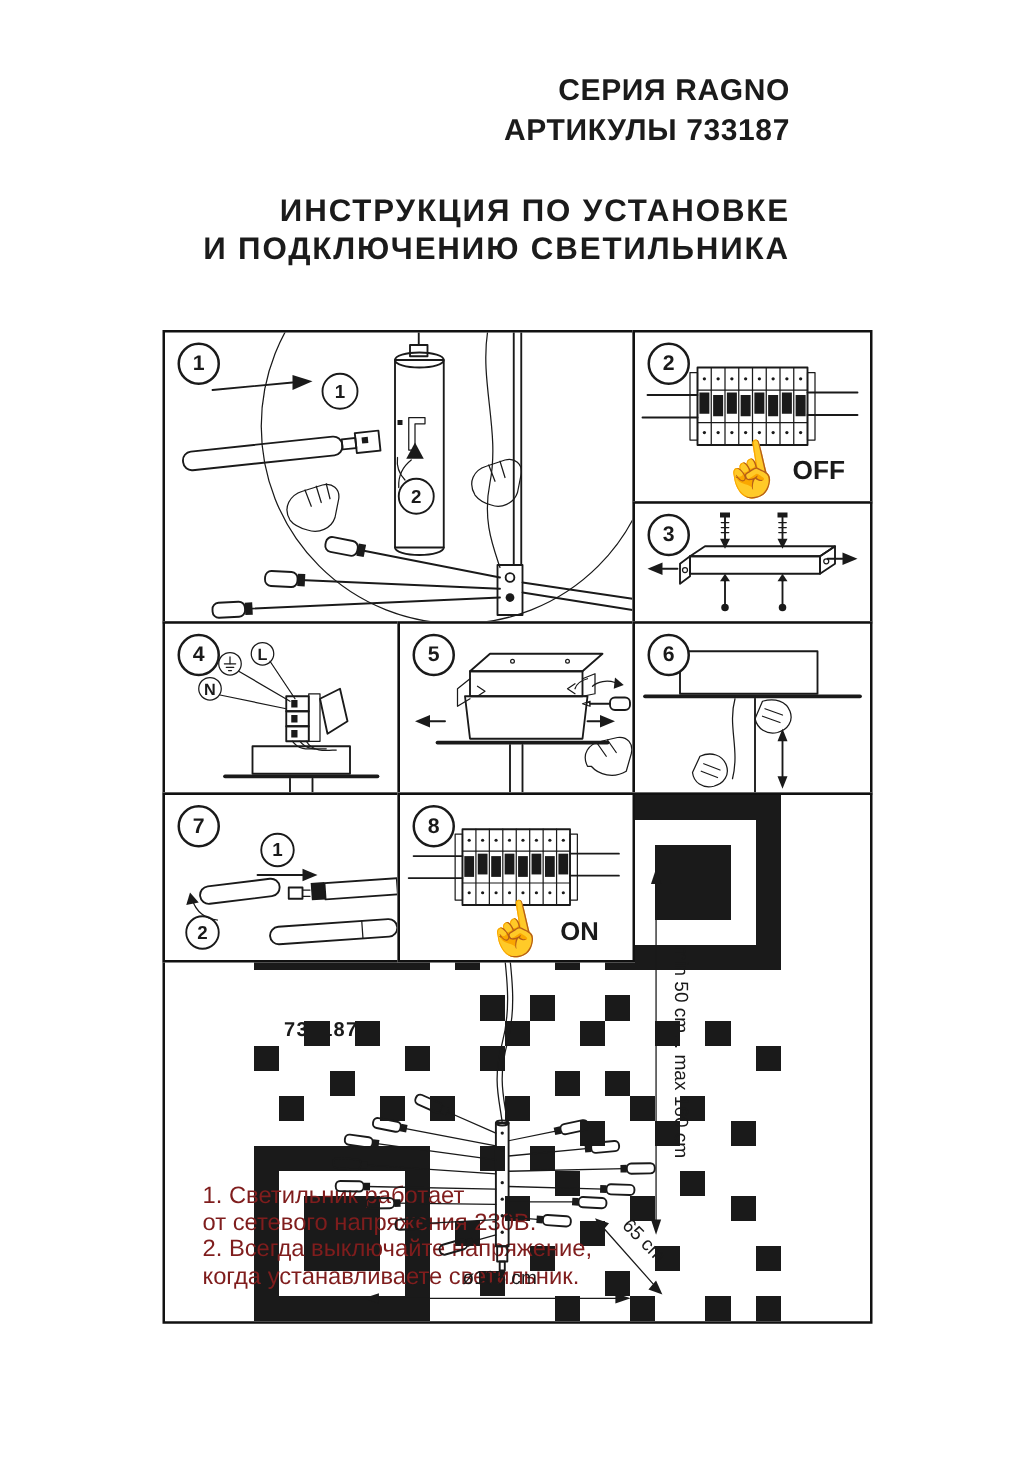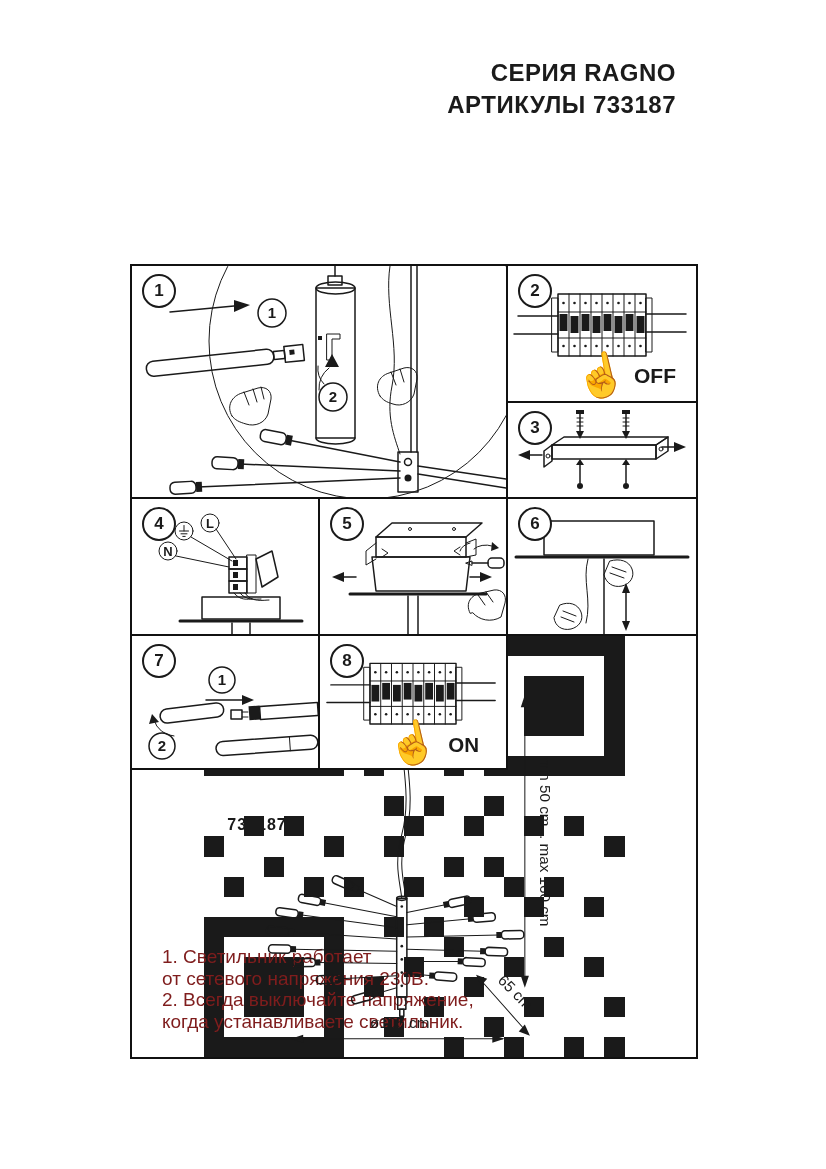--- a/index.html
+++ b/index.html
@@ -1,17 +1,17 @@
 <!DOCTYPE html>
 <html><head>
 <meta charset="utf-8">
 <style>
   html,body{margin:0;padding:0;background:#fff;}
   .page{position:relative;width:760px;height:1169px;background:#fff;overflow:hidden;
-        font-family:"Liberation Sans",sans-serif;color:#1a1a1a;padding-left:44px;}
+        font-family:"Liberation Sans",sans-serif;color:#1a1a1a;}
 
   
   .hdr{position:absolute;top:57px;right:128px;text-align:right;font-weight:bold;color:#1b1b1b;}
   .hdr-line{font-size:24px;line-height:32px;letter-spacing:0.5px;}
   .hdr-title{margin-top:33px;font-size:25px;line-height:30px;letter-spacing:1.5px;}
 
   
   .panel{position:absolute;border:2px solid #111;background:#fff;box-sizing:border-box;}
   .panel > svg{position:absolute;left:0;top:0;width:100%;height:100%;}
   #p1{left:130px;top:264px;width:378px;height:235px;}
@@ -48,20 +48,24 @@
   .chand{position:absolute;left:288px;top:4px;width:276px;height:414px;}
 </style>
 </head>
 <body>
 
 <div class="page">
 
   <div class="hdr">
     <div class="hdr-line">СЕРИЯ RAGNO</div>
     <div class="hdr-line">АРТИКУЛЫ 733187</div>
+    <div class="hdr-title">
+      <div>ИНСТРУКЦИЯ ПО УСТАНОВКЕ</div>
+      <div>И ПОДКЛЮЧЕНИЮ СВЕТИЛЬНИКА</div>
+    </div>
   </div>
 
   <div class="panel" id="p1">
     <div class="num">
       <span>1</span>
     </div>
     <svg class="d" viewBox="0 0 374 231">
       <circle cx="235" cy="75" r="158" class="thin"></circle>
 
       <line x1="203" y1="0" x2="203" y2="10"></line>

